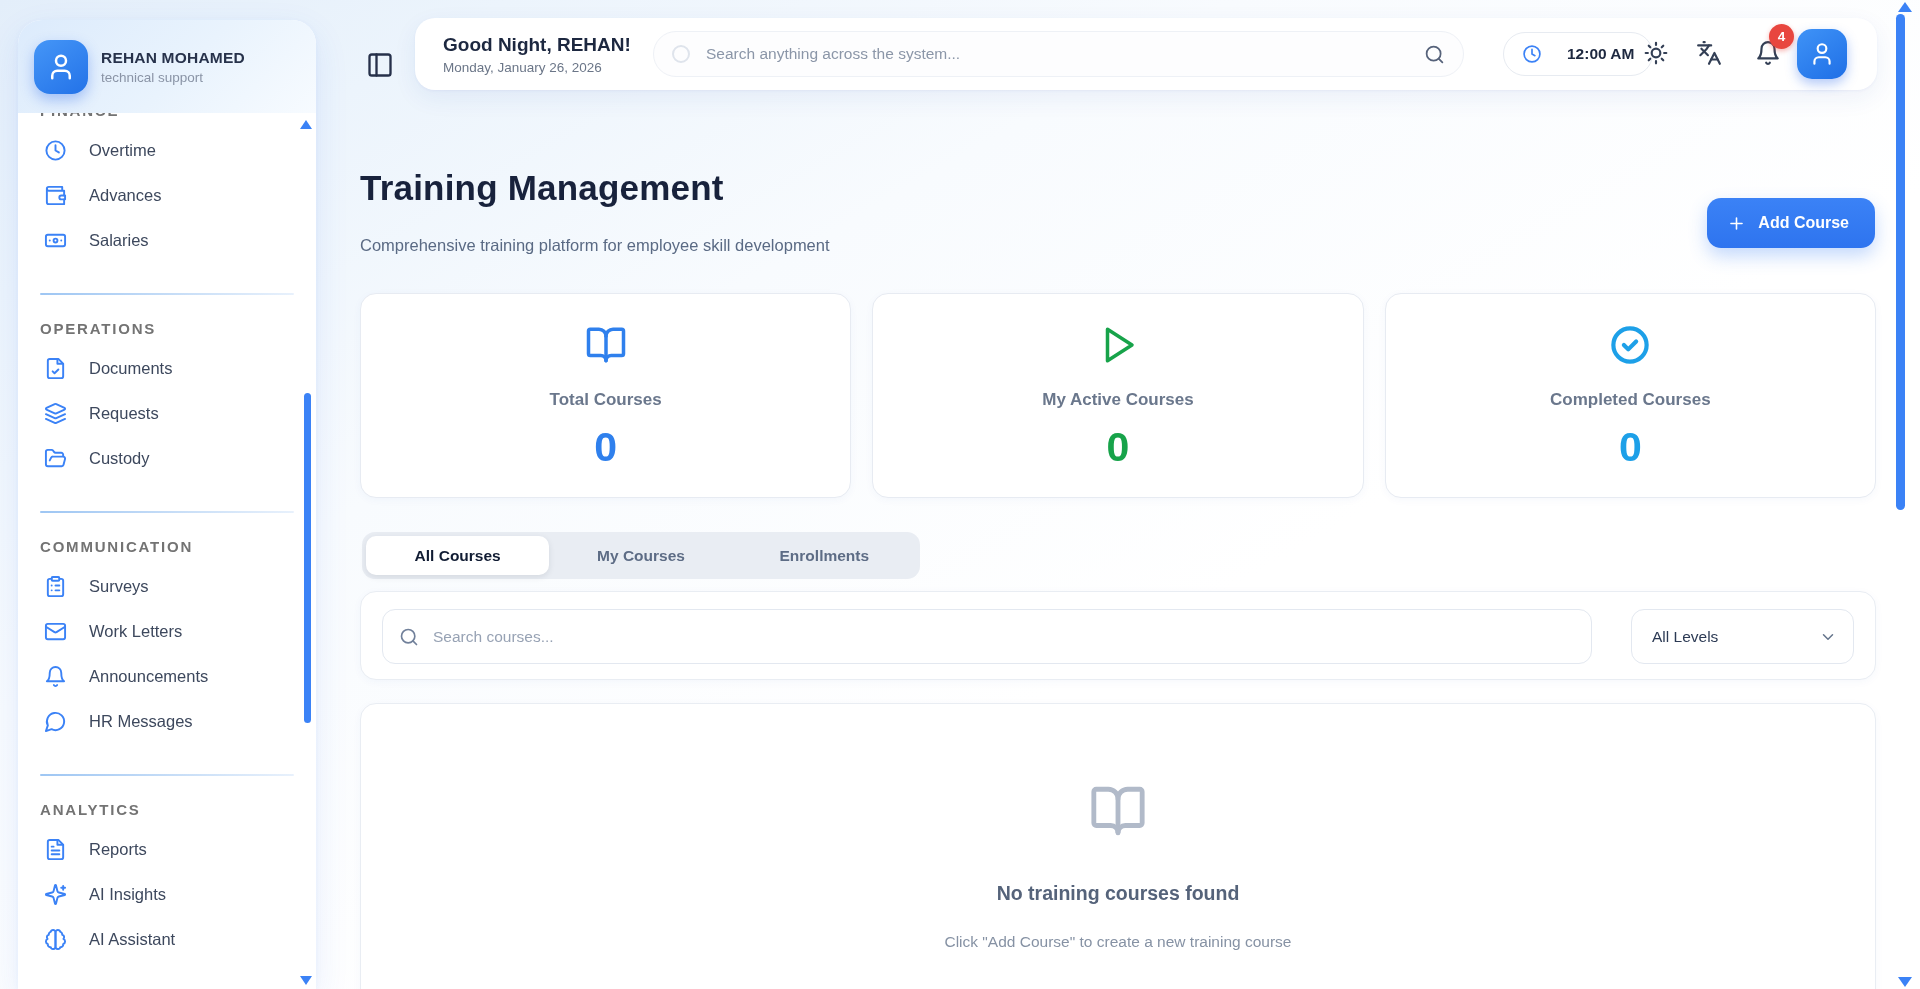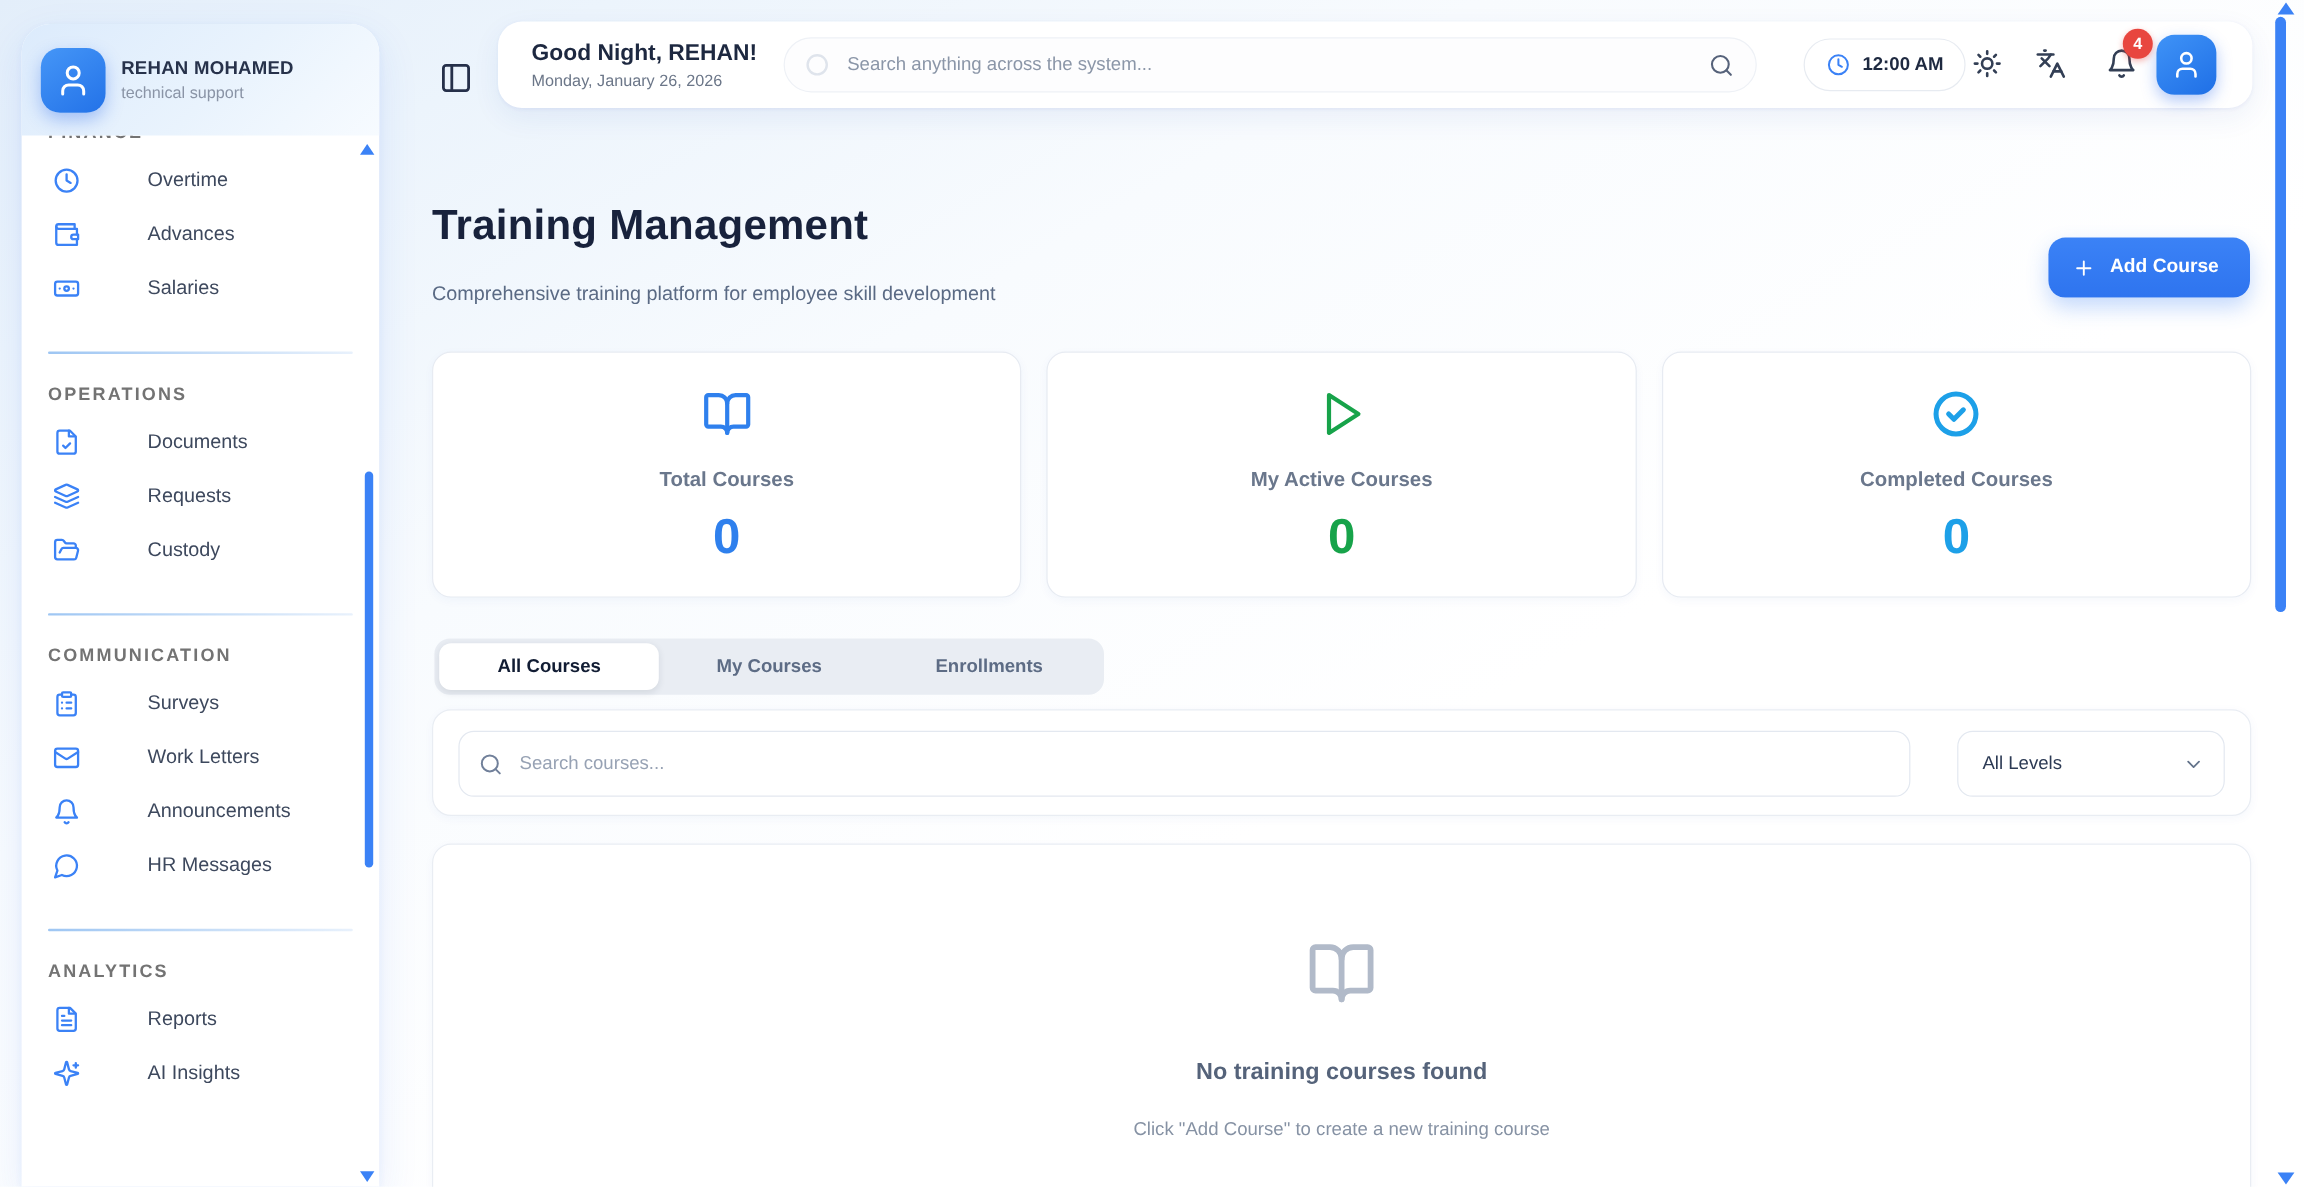--- a/index.html
+++ b/index.html
@@ -33,21 +33,21 @@
   .profile-name { font-size:15.5px; font-weight:bold; color:#27324b; letter-spacing:.2px; }
   .profile-role { font-size:13.5px; color:#8a94a6; margin-top:3px; }
   .side-nav { position:absolute; left:0; right:0; top:93px; bottom:0; overflow:hidden; padding:0 22px; }
   .nav-section-header {
     height:20px; line-height:20px; margin-bottom:14px;
     color:#737373; font-size:15px; font-weight:bold; letter-spacing:1.8px;
   }
   .nav-section-header.clipped { margin-top:-12px; }
   .nav-item { height:30px; margin-bottom:15px; display:flex; align-items:center; gap:22px; padding-left:4px; cursor:pointer; }
   .nav-item .nicon { color:#3b82f6; width:23px; height:23px; flex:0 0 auto; }
-  .nav-item .nlabel { font-size:16.5px; color:#3d485d;margin-left:34px; }
+  .nav-item .nlabel { font-size:16.5px; color:#3d485d; }
   .nav-divider { height:2px; margin:38px 0 24px; border-radius:2px;
     background:linear-gradient(90deg,#9ec6f3 0%,#c8def7 55%,#e8f1fc 100%); }
   .side-scroll-up, .side-scroll-down {
     position:absolute; right:4px; width:0; height:0; z-index:3;
     border-left:6px solid transparent; border-right:6px solid transparent;
   }
   .side-scroll-up   { top:100px; border-bottom:9px solid #3b82f6; }
   .side-scroll-down { bottom:4px; border-top:9px solid #3b82f6; }
   .side-scroll-thumb {
     position:absolute; right:5px; top:373px; width:7px; height:330px;
@@ -73,21 +73,21 @@
   .search-dot { width:18px; height:18px; border-radius:50%; border:2px solid #dfe4ec; flex:0 0 auto; }
   .global-search input {
     flex:1; border:none; outline:none; background:transparent;
     font-family:"Liberation Sans", sans-serif; font-size:15.5px; color:#334155;
   }
   .global-search input::placeholder { color:#8b96a8; }
   .global-search .mag { color:#56627a; width:21px; height:21px; flex:0 0 auto; cursor:pointer; }
   .time-pill {
     position:absolute; left:1088px; top:14px; height:44px; padding:0 18px;
     border:1.5px solid #e7ebf1; border-radius:22px; background:#fff;
-    display:flex; align-items:center; gap:10px;
+    display:flex; align-items:center; gap:25px;
   }
   .time-pill .clk { color:#3b82f6; width:20px; height:20px; }
   .time-text { font-size:15.5px; font-weight:bold; color:#1e2940; }
   .hbtn { position:absolute; top:22px; width:28px; height:28px; color:#333f55; cursor:pointer; }
   .hbtn.sun { left:1228px; }
   .hbtn.lang { left:1281px; }
   .hbtn.bell { left:1340px; }
   .badge {
     position:absolute; left:1354px; top:6px; min-width:25px; height:25px; border-radius:13px;
     background:#e8463f; color:#fff; font-size:13.5px; font-weight:bold;
@@ -300,20 +300,27 @@
         </svg>
       <span class="nlabel">Reports</span>
     </div>
     <div class="nav-item">
       <svg class="ic nicon" viewBox="0 0 24 24">
           <path d="M9.937 15.5A2 2 0 0 0 8.5 14.063l-6.135-1.582a.5.5 0 0 1 0-.962L8.5 9.936A2 2 0 0 0 9.937 8.5l1.582-6.135a.5.5 0 0 1 .963 0L14.063 8.5A2 2 0 0 0 15.5 9.937l6.135 1.581a.5.5 0 0 1 0 .964L15.5 14.063a2 2 0 0 0-1.437 1.437l-1.582 6.135a.5.5 0 0 1-.963 0z"></path>
           <path d="M20 3v4M22 5h-4"></path>
         </svg>
       <span class="nlabel">AI Insights</span>
     </div>
+    <div class="nav-item">
+      <svg class="ic nicon" viewBox="0 0 24 24">
+          <path d="M9.5 2A2.5 2.5 0 0 1 12 4.5v15a2.5 2.5 0 0 1-4.96.44 2.5 2.5 0 0 1-2.96-3.08 3 3 0 0 1-.34-5.58 2.5 2.5 0 0 1 1.32-4.24 2.5 2.5 0 0 1 1.98-3A2.5 2.5 0 0 1 9.5 2Z"></path>
+          <path d="M14.5 2A2.5 2.5 0 0 0 12 4.5v15a2.5 2.5 0 0 0 4.96.44 2.5 2.5 0 0 0 2.96-3.08 3 3 0 0 0 .34-5.58 2.5 2.5 0 0 0-1.32-4.24 2.5 2.5 0 0 0-1.98-3A2.5 2.5 0 0 0 14.5 2Z"></path>
+        </svg>
+      <span class="nlabel">AI Assistant</span>
+    </div>
   </nav>
 </aside>
 
 <div class="panel-toggle">
   <svg class="ic" width="28" height="28" viewBox="0 0 24 24">
       <rect x="3" y="3" width="18" height="18" rx="2"></rect>
       <path d="M9 3v18"></path>
     </svg>
 </div>
 

